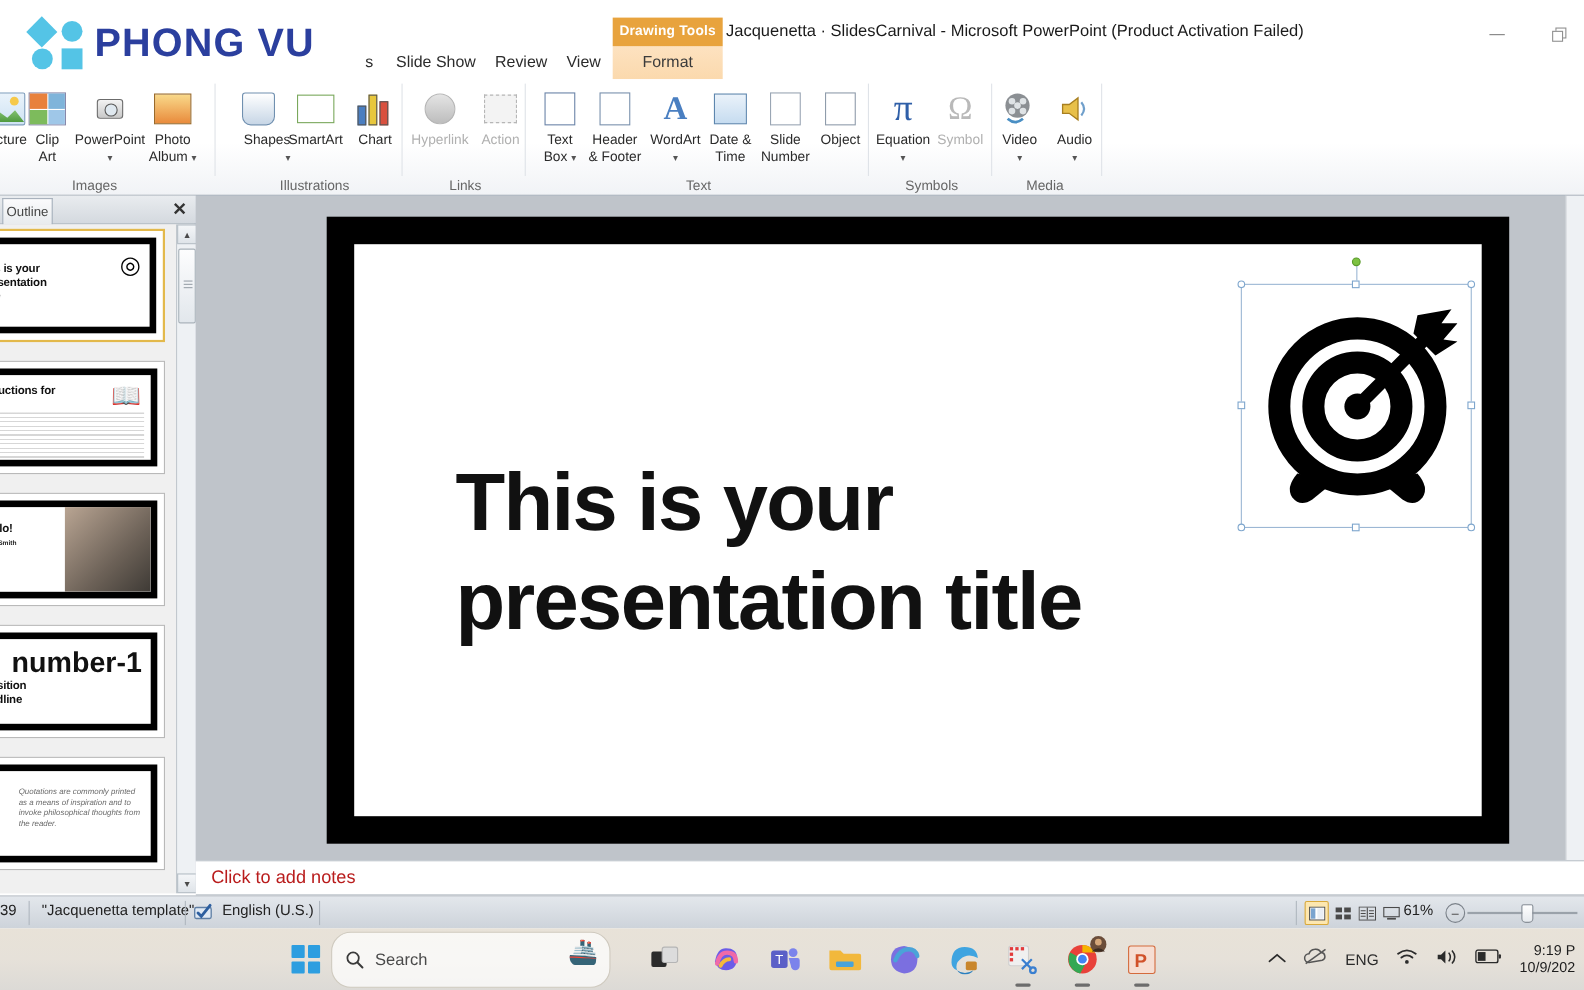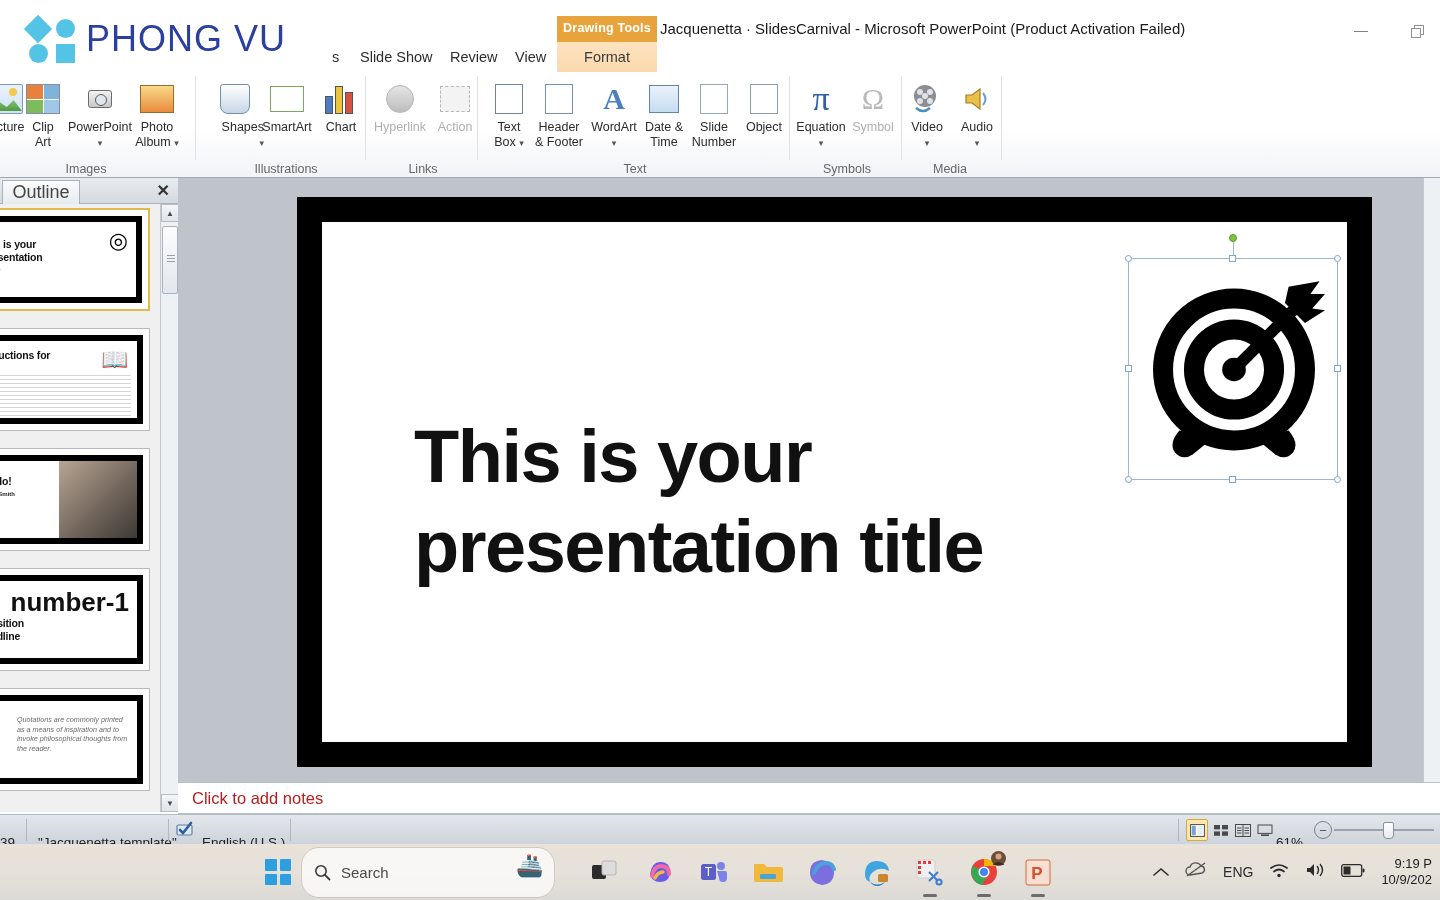--- a/index.html
+++ b/index.html
@@ -24,21 +24,21 @@
   .logo-marks { position: relative; width: 48px; height: 44px; }
   .lm { position: absolute; background: #5ec8e8; }
   .lm-diamond {
     left: 0px; top: 2px; width: 20px; height: 20px;
     background: #54c4e6; transform: rotate(45deg);
   }
   .lm-circle-tr { left: 28px; top: 2px; width: 19px; height: 19px; border-radius: 50%; background: #54c4e6; }
   .lm-circle-bl { left: 1px; top: 27px; width: 19px; height: 19px; border-radius: 50%; background: #54c4e6; }
   .lm-square { left: 28px; top: 27px; width: 19px; height: 19px; background: #54c4e6; }
   .logo-text {
-    font-size: 36px; font-weight: normal; color: #2b3f9e;
+    font-size: 36px; font-weight: bold; color: #2b3f9e;
     letter-spacing: 1px; font-family: "Liberation Sans", sans-serif;
   }
 
   .window-title {
     position: absolute; left: 660px; top: 20px;
     font-size: 15px; color: #1a1a1a; white-space: nowrap;
   }
   .win-btns { position: absolute; right: 8px; top: 18px; display: flex; gap: 26px; }
   .win-btn { width: 30px; height: 26px; display: flex; align-items: center; justify-content: center; cursor: default; }
   .win-min { width: 14px; height: 1px; background: #808080; }
@@ -116,23 +116,23 @@
   
   .outline-panel {
     position: absolute; left: 0; top: 178px; width: 178px; height: 634px;
     background: #f0f0f0; border-right: 1px solid #b6bec8;
   }
   .outline-tabs {
     position: absolute; left: 0; top: 0; width: 178px; height: 26px;
     background: linear-gradient(#e9ecef,#d4d9df); border-bottom: 1px solid #a9b2bd;
   }
   .outline-tab {
-    position: absolute; left: 2px; top: 2px; width: 78px; height: 24px;
+    position: absolute; left: 2px; top: 2px; width: 46px; height: 24px;
     background: linear-gradient(#fbfbfc,#e8ebee); border: 1px solid #a9b2bd; border-bottom: none;
-    font-size: 18px; color: #444; text-align: center; line-height: 22px;
+    font-size: 12px; color: #444; text-align: center; line-height: 22px;
   }
   .outline-close {
     position: absolute; right: 8px; top: 4px; font-size: 16px; color: #333; font-weight: bold; line-height: 18px;
   }
   .thumbs {
     position: absolute; left: 0; top: 26px; width: 160px; height: 608px;
     background: #f0f0f0; overflow: hidden;
   }
   .thumb {
     position: absolute; left: -28px; width: 178px; height: 103px;
@@ -191,21 +191,21 @@
     background: #ffffff; border-top: 1px solid #b9c0c8; border-bottom: 1px solid #b9c0c8;
   }
   .notes-text { position:absolute; left: 14px; top: 6px; font-size: 16.5px; color: #b91c1c; }
 
   
   .statusbar {
     position: absolute; left: 0; top: 814px; width: 1440px; height: 30px;
     background: linear-gradient(#e3e7ec,#cdd3da); border-top: 1px solid #b3bac2;
     font-size: 13.5px; color: #222;
   }
-  .st-item { position:absolute; top:20px; white-space:nowrap;text-decoration:underline; }
+  .st-item { position:absolute; top:5px; white-space:nowrap; }
   .st-sep { position:absolute; top:4px; width:1px; height:22px; background:#b0b7bf; }
   .spell-ico { position:absolute; top:6px; width:20px; height:18px; }
   .view-btn { position:absolute; top:4px; width:22px; height:22px; border:1px solid transparent; display:flex;align-items:center;justify-content:center; }
   .view-btn.active { background: #fde7b0; border:1px solid #d9a93a; border-radius:2px; }
   .zoom-minus { position:absolute; top:6px; width:18px; height:18px; border:1.5px solid #7b828a; border-radius:50%; display:flex;align-items:center;justify-content:center; font-size:13px; color:#555; line-height:1; }
   .zoom-track { position:absolute; top:14px; height:2px; background:#9aa2aa; }
   .zoom-knob { position:absolute; top:7px; width:11px; height:17px; background:linear-gradient(#ffffff,#e6eaee); border:1px solid #8a9199; border-radius:2px 2px 4px 4px; }
 
   
   .taskbar {

